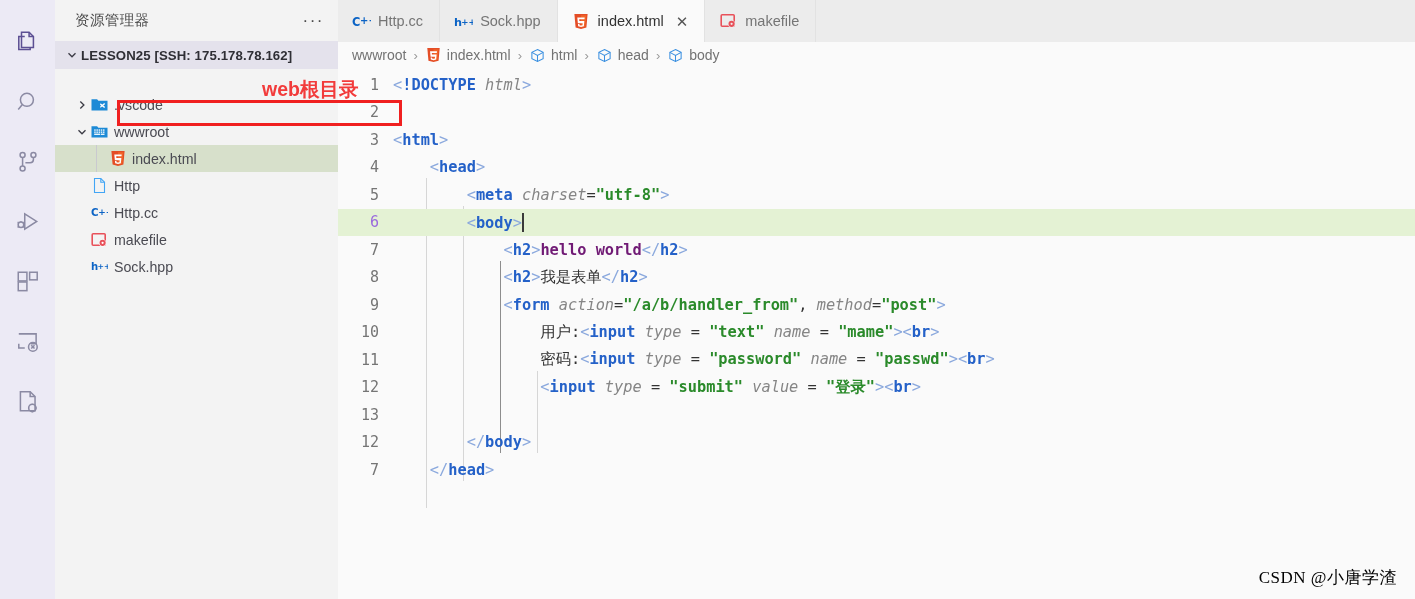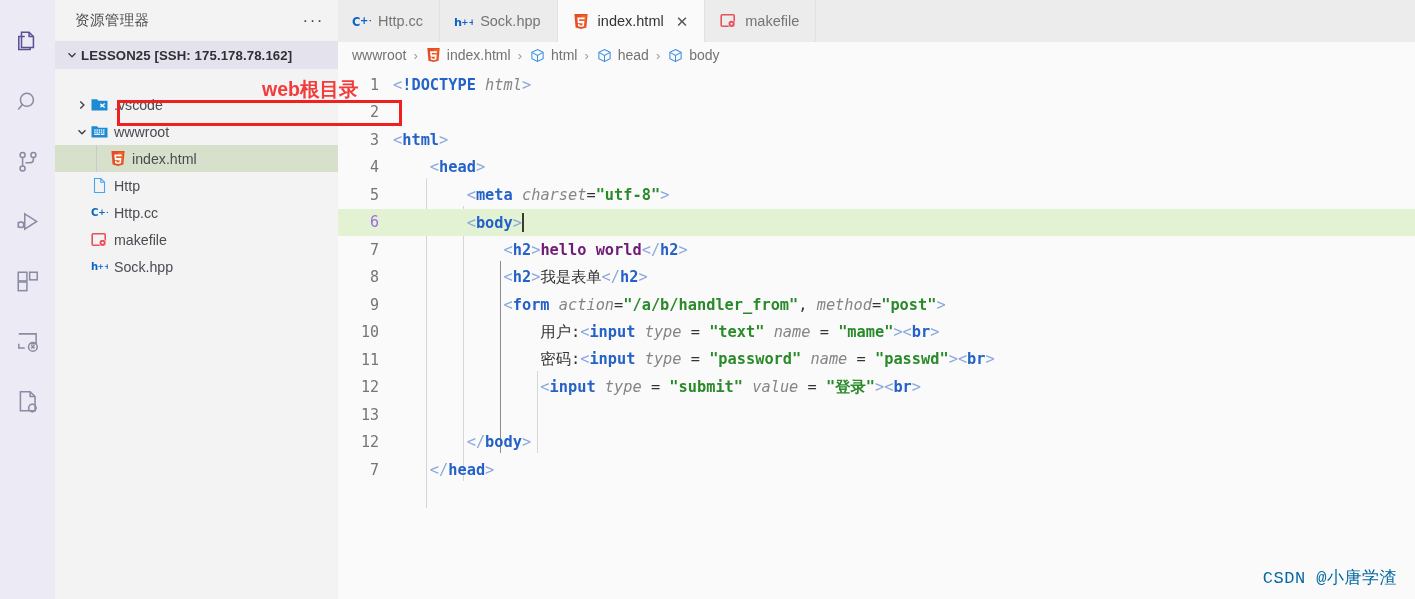--- a/index.html
+++ b/index.html
@@ -198,24 +198,24 @@
   .cursor {
     display:inline-block;
     width: 2px; height: 19px;
     background: #3a3a3a;
     vertical-align: -4px;
   }
 
   #watermark {
     position: absolute;
     right: 18px; bottom: 10px;
-    color: #0369a1;
+    color: #000000;
     font-size: 17px;
     letter-spacing: .5px;
-    font-family: Liberation Mono, monospace;
+    font-family: Liberation Serif, serif;
     z-index: 5;
   }
 </style>
 </head>
 <body>
 
 <div id="app">
 
   <div id="activity-bar">
     <div class="act-item active">

